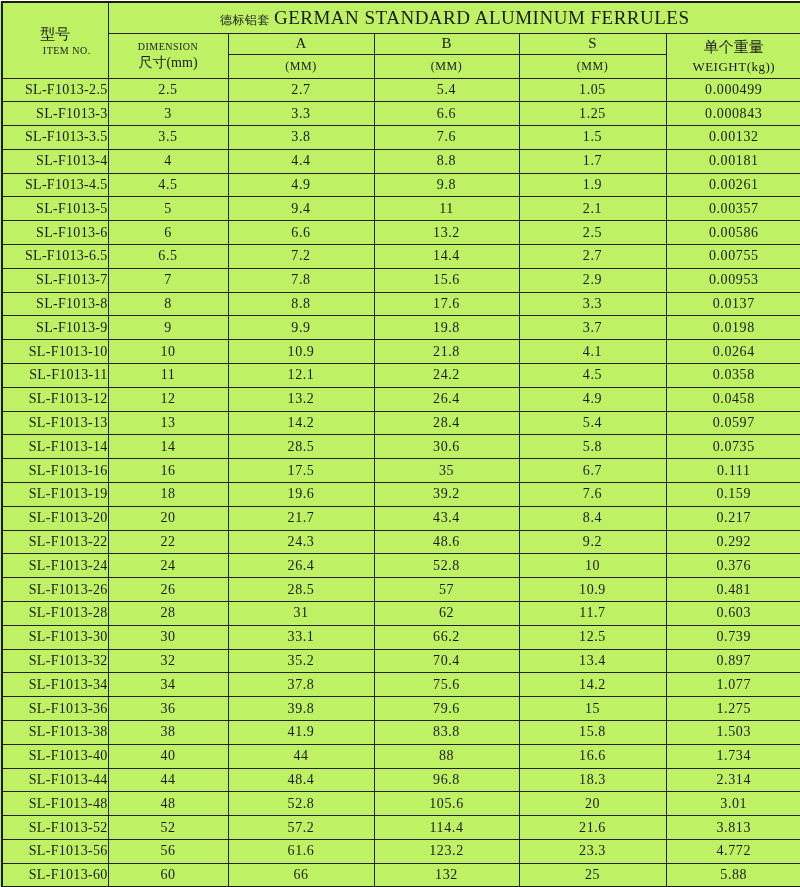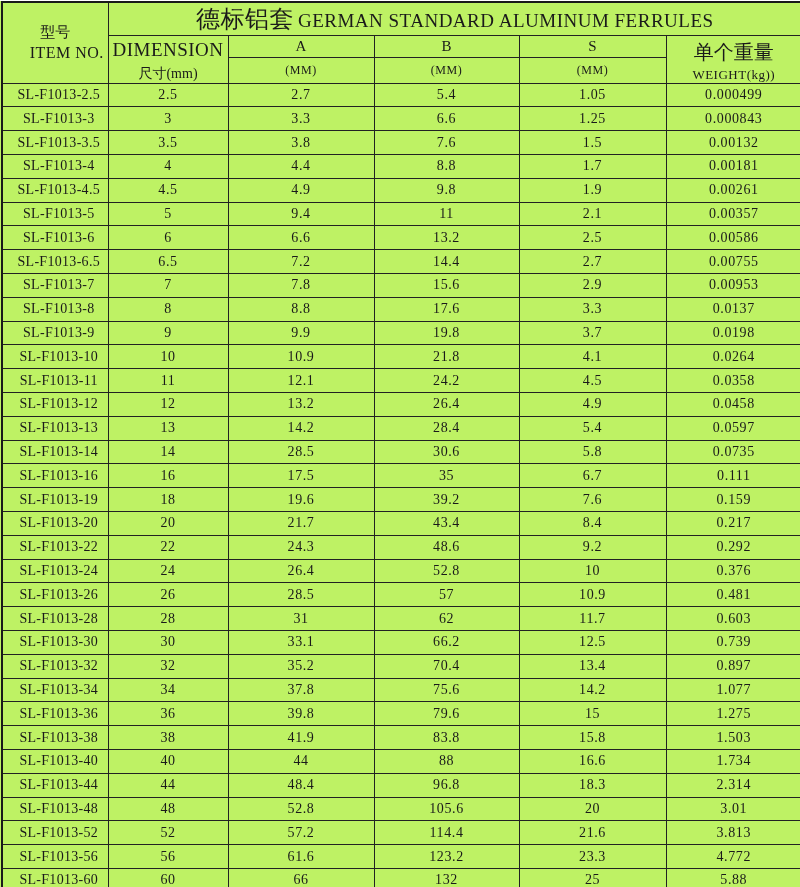--- a/index.html
+++ b/index.html
@@ -28,34 +28,34 @@
     vertical-align: middle;
     font-weight: normal;
     overflow: hidden;
     white-space: nowrap;
   }
   
   tr.title-row { height: 31px; }
   tr.letter-row { height: 21px; }
   tr.unit-row { height: 24px; }
   .title-cell { font-size: 19px; letter-spacing: 0.5px; }
-  .title-zh { font-size: 24px; margin-right: 4px; }
+  .title-zh { font-size: 12px; margin-right: 4px; }
   .item-header .zh { font-size: 15px; line-height: 1.35; }
-  .item-header .en { font-size: 16px; line-height: 1.3; letter-spacing: 0.5px; margin-left: 23px; }
-  .dim-header .en { font-size: 19px; line-height: 1.5; letter-spacing: 0.5px; }
+  .item-header .en { font-size: 10px; line-height: 1.3; letter-spacing: 0.5px; margin-left: 23px; }
+  .dim-header .en { font-size: 10px; line-height: 1.5; letter-spacing: 0.5px; }
   .dim-header .zh { font-size: 14px; line-height: 1.3; }
   .letter-cell { font-size: 15px; }
   .unit-cell { font-size: 12px; letter-spacing: 0.5px; }
-  .weight-header .zh { font-size: 20px; line-height: 1.5; }
+  .weight-header .zh { font-size: 15px; line-height: 1.5; }
   .weight-header .en { font-size: 13px; line-height: 1.2; letter-spacing: 0.5px; text-align: center; }
   
   tbody tr { height: 23.8px; }
   tbody td { font-size: 14px; letter-spacing: 0.6px; }
   tbody td.item-col {
-    text-align: center;
+    text-align: right;
     padding-left: 7px;
     letter-spacing: 0.3px;
   }
 </style>
 </head>
 <body>
 
 <div class="sheet">
   <table class="spec-table">
     <colgroup>

